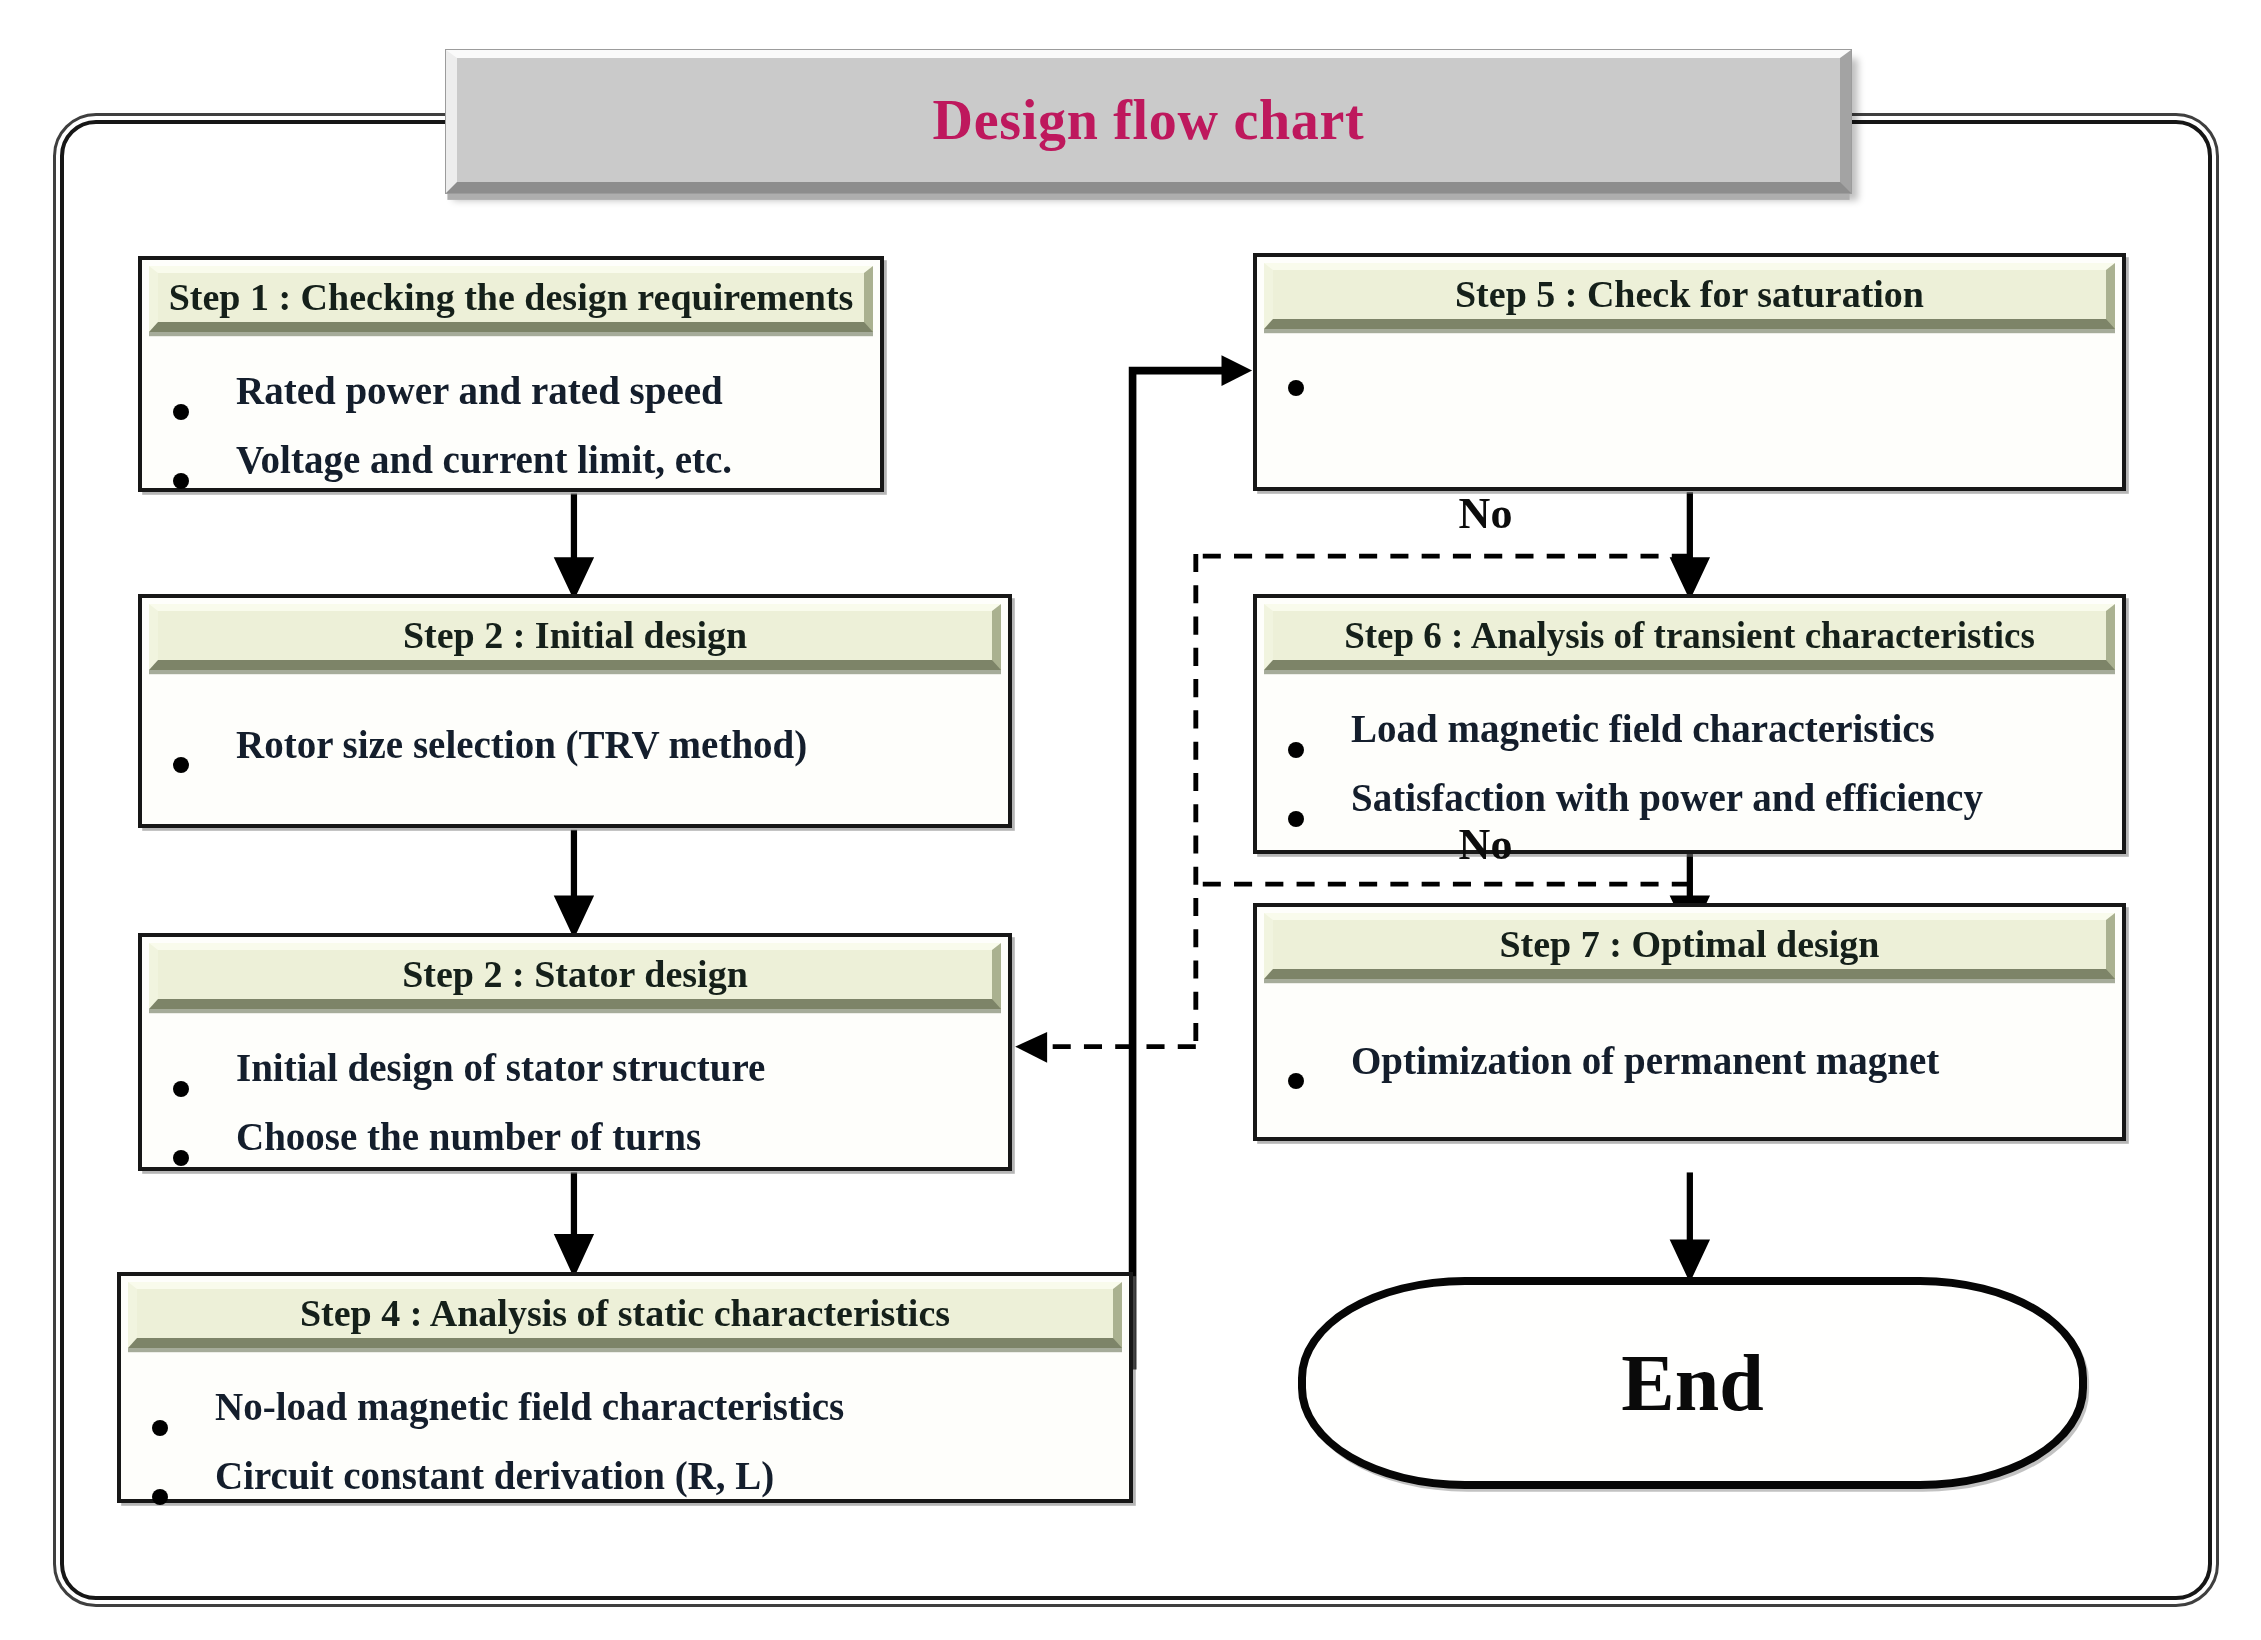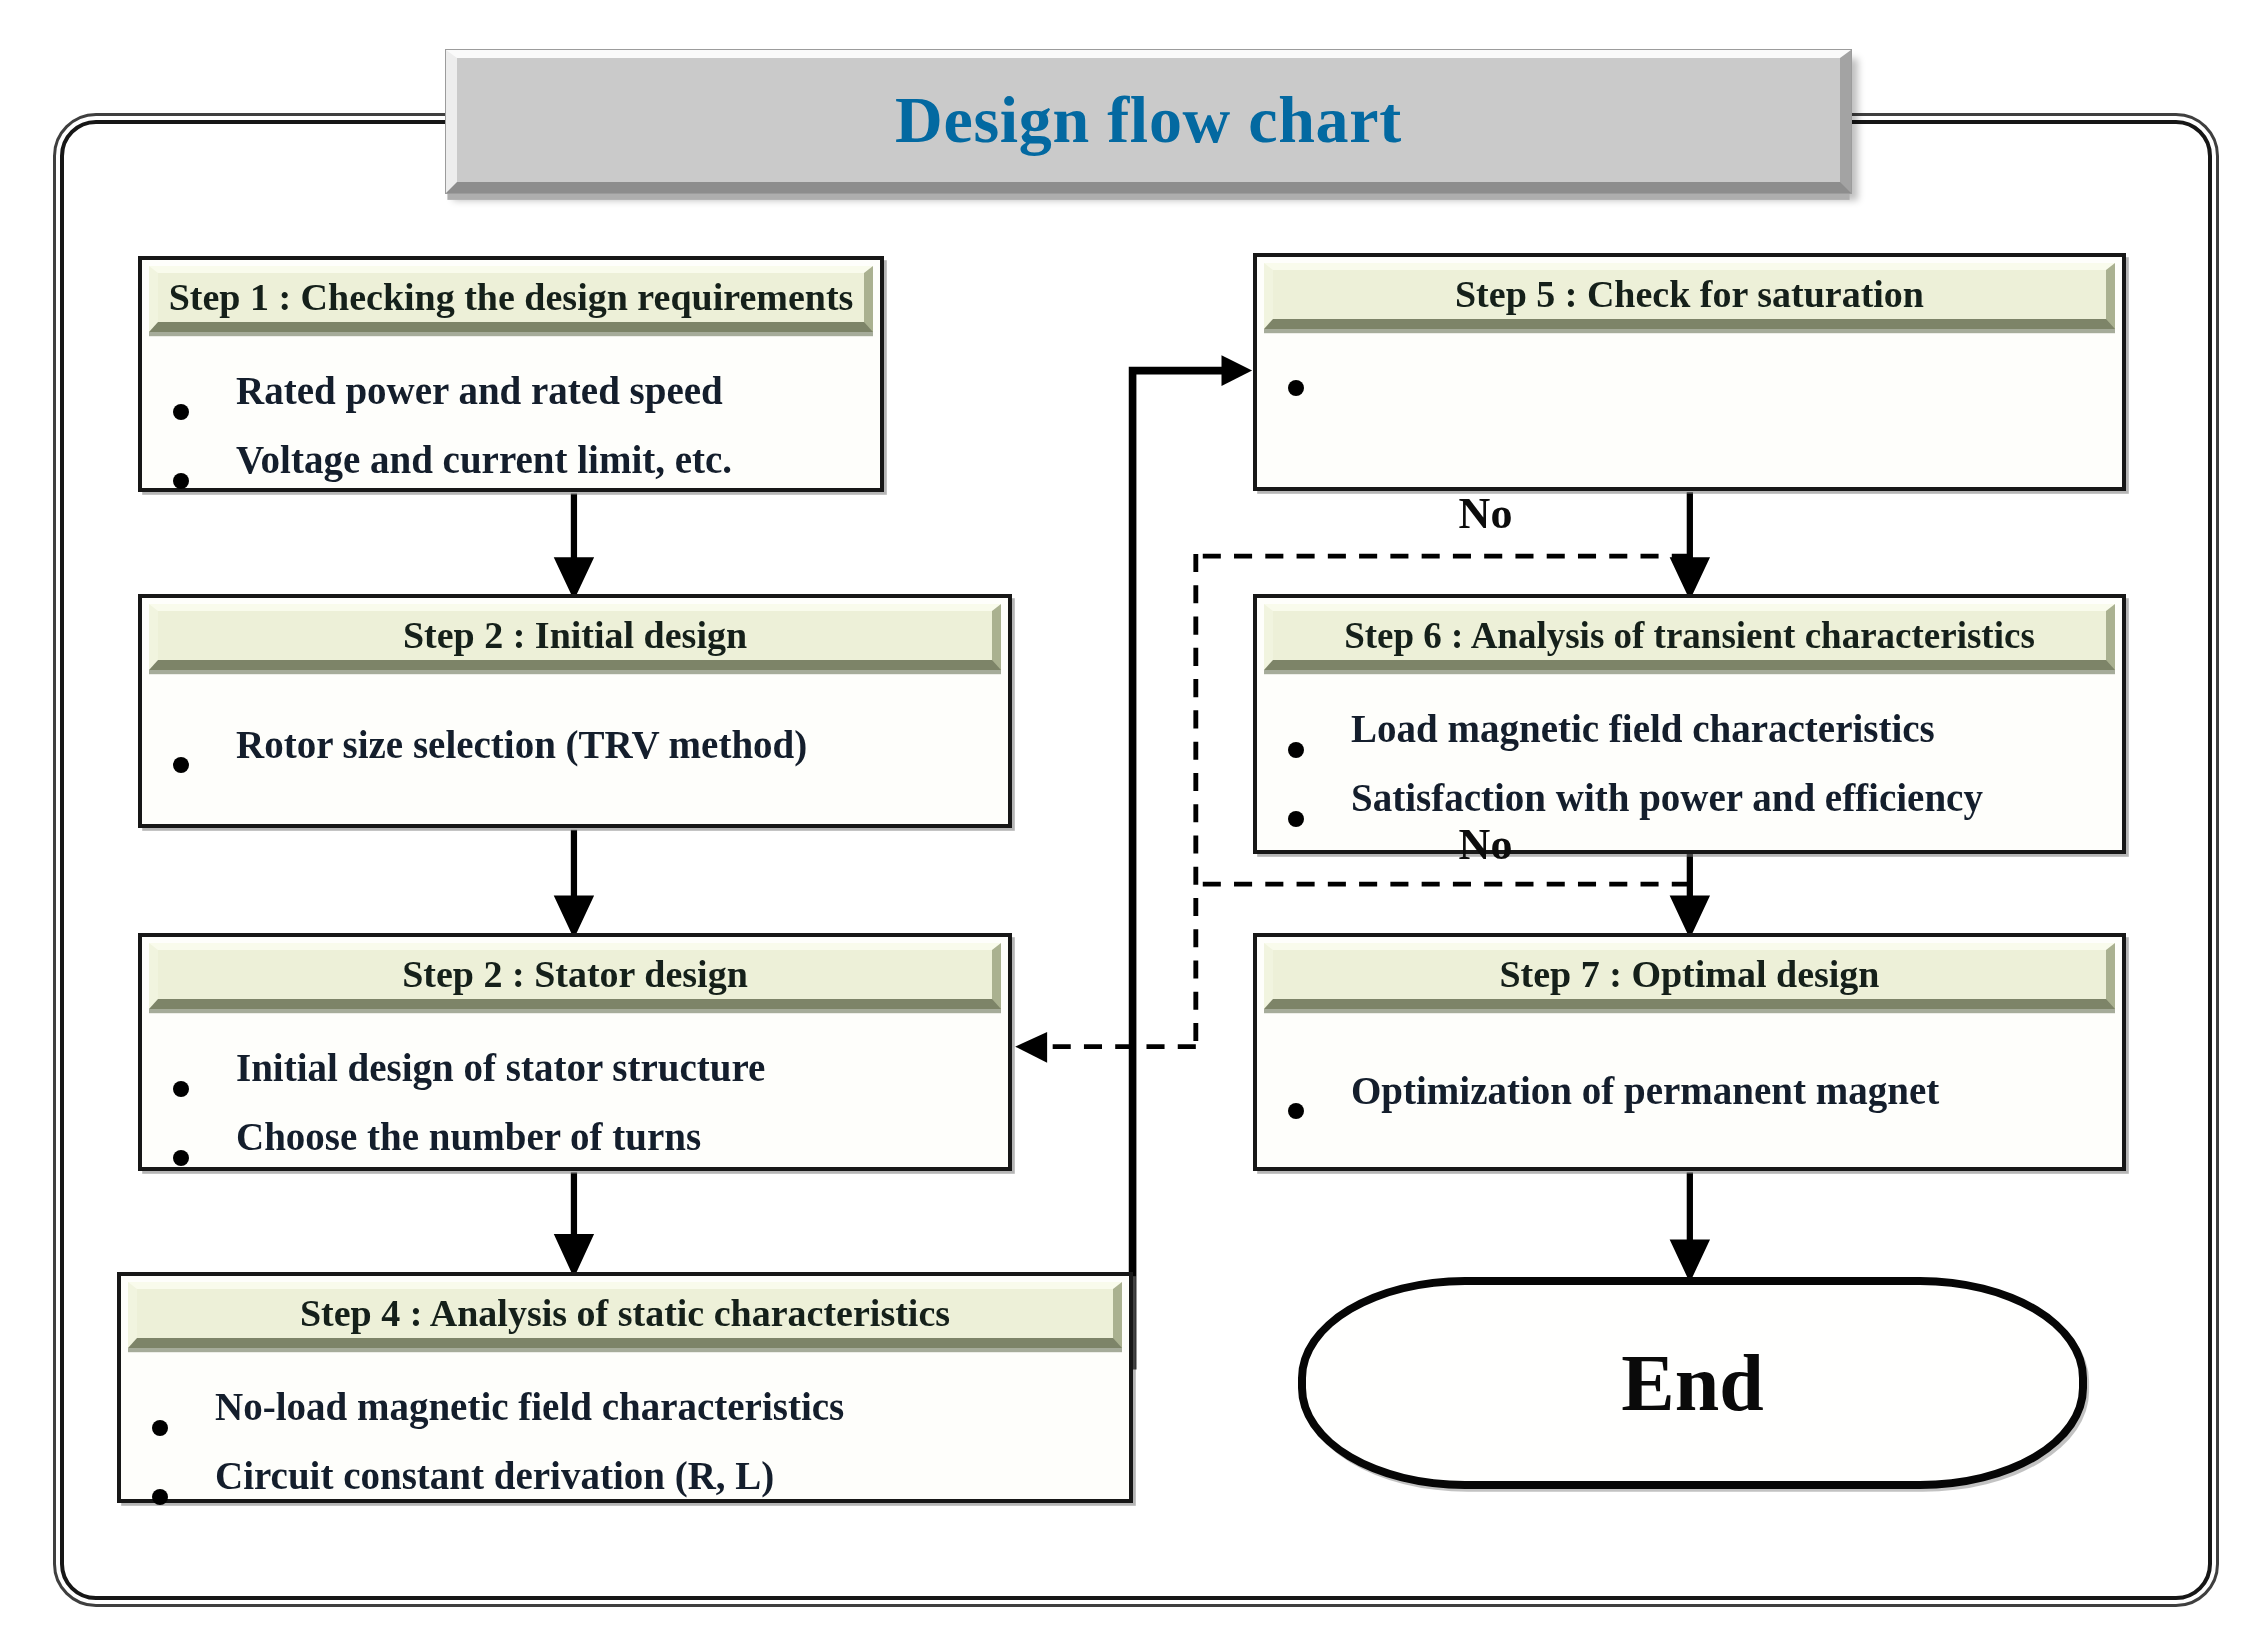--- a/index.html
+++ b/index.html
@@ -19,21 +19,21 @@
   
   .banner{
     position:absolute;left:446px;top:50px;width:1405px;height:143px;
     background:#cacaca;box-sizing:border-box;
     border-top:8.3px solid #fafafa;border-left:11px solid #ededed;
     border-right:11px solid #a3a3a3;border-bottom:11.8px solid #8d8d8d;
     outline:1.4px solid #9c9c9c;
     box-shadow:0 8.3px 0 -1.4px #aeaeae,7px 8.3px 7px rgba(0,0,0,.25);
     display:flex;align-items:center;justify-content:center;
   }
-  .banner-title{font-size:66px;color:#0369a1;letter-spacing:0.7px;}
+  .banner-title{font-size:56px;color:#be185d;letter-spacing:0.7px;}
   
   .step-box{
     position:absolute;box-sizing:border-box;background:#fefefb;
     border:4.2px solid #171717;
     box-shadow:3.5px 3.5px 0 -0.7px rgba(120,120,120,.55);
   }
   .step-header{
     margin:5.6px 7px 0 7px;height:49px;background:#edf0d8;box-sizing:content-box;
     border-top:7px solid #f9fbec;border-left:9.7px solid #f1f4df;
     border-right:9.7px solid #aab190;border-bottom:10.4px solid #7d8468;
@@ -184,21 +184,21 @@
         <span class="dot"></span>
         <span class="bullet-text">Load magnetic field characteristics</span>
       </div>
       <div class="bullet-row">
         <span class="dot"></span>
         <span class="bullet-text">Satisfaction with power and efficiency</span>
       </div>
     </div>
   </div>
 
-  <div class="step-box" style="left:1253px;top:933px;width:873px;height:238px">
+  <div class="step-box" style="left:1253px;top:903px;width:873px;height:238px">
     <div class="step-header">
       <span>Step 7 : Optimal design</span>
     </div>
     <div class="step-body" style="padding-top:42px">
       <div class="bullet-row">
         <span class="dot"></span>
         <span class="bullet-text">Optimization of permanent magnet</span>
       </div>
     </div>
   </div>

